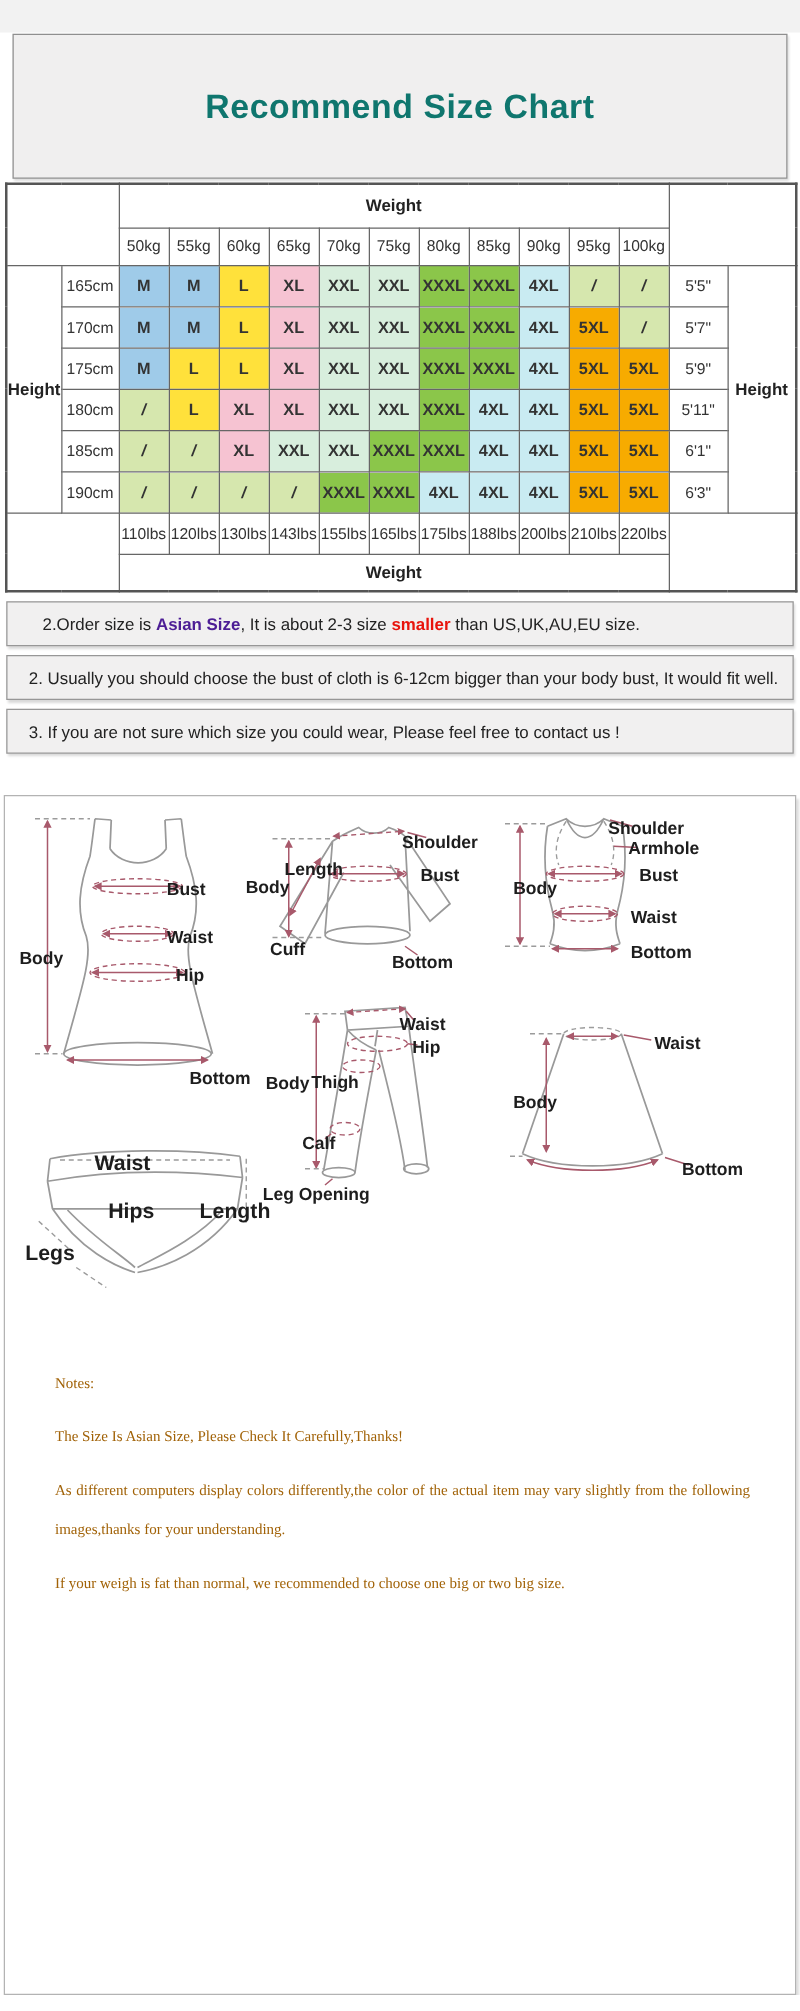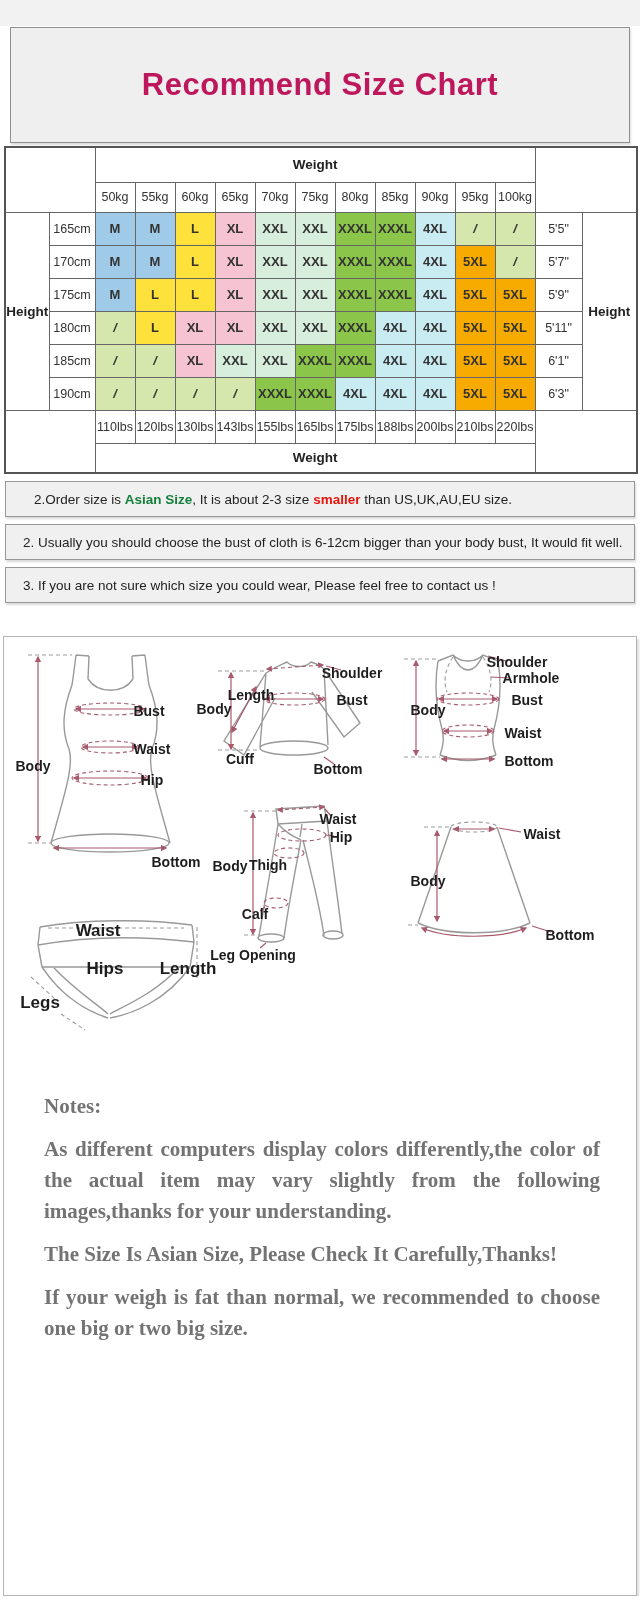--- a/index.html
+++ b/index.html
@@ -1,20 +1,20 @@
 <!DOCTYPE html>
 <html><head>
 <meta charset="utf-8">
 <style>
   html,body{margin:0;padding:0;}
   body{width:640px;background:#ffffff;font-family:"Liberation Sans",sans-serif;}
   .top-strip{height:26px;background:#f2f2f2;}
   .title-box{margin:1px 10px 0;height:114px;background:#f0efef;border:1px solid #8f8f8f;
     display:flex;align-items:center;justify-content:center;box-shadow:1px 2px 2px #dcdcdc;}
-  .title-box h1{margin:16px;font-size:31px;font-weight:bold;color:#be185d;letter-spacing:.5px;}
+  .title-box h1{margin:16px;font-size:27px;font-weight:bold;color:#0f766e;letter-spacing:.5px;}
   
   table.size{border-collapse:collapse;table-layout:fixed;width:632px;margin:3px 4px 0;border:2px solid #555;}
   table.size td,table.size th{border:1px solid #666;text-align:center;vertical-align:middle;
     font-size:12.5px;color:#333;padding:0;font-weight:normal;overflow:hidden;}
   table.size .whdr{font-weight:bold;font-size:13.5px;color:#222;}
   table.size .sidehdr{font-weight:bold;font-size:13.5px;color:#222;}
   table.size .sz{font-weight:bold;font-size:13px;color:#333;}
   table.size .sz.slash{font-style:italic;}
   table.size tr:nth-child(1){height:35px;}
   table.size tr:nth-child(2){height:30px;}
@@ -34,21 +34,21 @@
   .diagram-area svg{position:absolute;left:0;top:0;}
   .ol{stroke:#999;fill:none;stroke-width:1.4;}
   .old{stroke:#9b9b9b;fill:none;stroke-width:1.1;stroke-dasharray:4 3;}
   .ms{stroke:#a8596b;fill:none;stroke-width:1.2;}
   .msd{stroke:#a8596b;fill:none;stroke-width:1.1;stroke-dasharray:4 3;}
   .mar{marker-start:url(#ar);marker-end:url(#ar);}
   .dlabel{position:absolute;transform:translate(-50%,-50%);font-size:14px;font-weight:600;
     color:#1d1d1d;white-space:nowrap;font-family:"Liberation Sans",sans-serif;}
   .dlabel.big{font-size:17px;font-weight:700;}
   
-  .bottom-text{padding:34px 36px 0 40px;font-family:"Liberation Serif",serif;font-size:21px;color:#737373;font-weight:bold;}
+  .bottom-text{padding:34px 36px 0 40px;font-family:"Liberation Serif",serif;font-size:12px;color:#a16207;}
   .bottom-text p{margin:0 0 12px;line-height:31px;text-align:justify;}
   .bottom-text p.head{text-align:left;}
 </style>
 </head>
 <body>
 
 <div class="top-strip"></div>
 
 <div class="title-box">
   <h1>Recommend Size Chart</h1>
@@ -199,21 +199,21 @@
         <td class="corner" colspan="2" rowspan="2"></td>
       </tr>
       <tr>
         <td class="whdr" colspan="11">Weight</td>
       </tr>
     </tbody>
 </table>
 
 <div class="note n1">
   <span>
-    <span>2.Order size is </span><span class="red" style="color: #15803d;">Asian Size</span><span>, It is about 2-3 size </span><span class="red" style="color: rgb(232, 20, 12);">smaller</span><span> than US,UK,AU,EU size.</span>
+    <span>2.Order size is </span><span class="red" style="color: #4c1d95;">Asian Size</span><span>, It is about 2-3 size </span><span class="red" style="color: rgb(232, 20, 12);">smaller</span><span> than US,UK,AU,EU size.</span>
   </span>
 </div>
 <div class="note n2">
   <span>2. Usually you should choose the bust of cloth is 6-12cm bigger than your body bust, It would fit well.</span>
 </div>
 <div class="note n3">
   <span>3. If you are not sure which size you could wear, Please feel free to contact us !</span>
 </div>
 
 <div class="big-box">
@@ -296,21 +296,21 @@
     </svg>
 
     <span class="dlabel" style="left:29px;top:129px">Body</span>
     <span class="dlabel" style="left:145px;top:74px">Bust</span>
     <span class="dlabel" style="left:148px;top:112px">Waist</span>
     <span class="dlabel" style="left:148px;top:143px">Hip</span>
     <span class="dlabel" style="left:172px;top:225px">Bottom</span>
 
     <span class="dlabel" style="left:247px;top:58px">Length</span>
     <span class="dlabel" style="left:210px;top:72px">Body</span>
-    <span class="dlabel" style="left:236px;top:122px">Cuff</span>
+    <span class="dlabel" style="left:226px;top:122px">Cuff</span>
     <span class="dlabel" style="left:348px;top:36px">Shoulder</span>
     <span class="dlabel" style="left:348px;top:63px">Bust</span>
     <span class="dlabel" style="left:334px;top:132px">Bottom</span>
 
     <span class="dlabel" style="left:513px;top:25px">Shoulder</span>
     <span class="dlabel" style="left:527px;top:41px">Armhole</span>
     <span class="dlabel" style="left:424px;top:73px">Body</span>
     <span class="dlabel" style="left:523px;top:63px">Bust</span>
     <span class="dlabel" style="left:519px;top:96px">Waist</span>
     <span class="dlabel" style="left:525px;top:124px">Bottom</span>
@@ -327,17 +327,17 @@
     <span class="dlabel" style="left:566px;top:298px">Bottom</span>
 
     <span class="dlabel big" style="left:94px;top:294px">Waist</span>
     <span class="dlabel big" style="left:101px;top:332px">Hips</span>
     <span class="dlabel big" style="left:36px;top:366px">Legs</span>
     <span class="dlabel big" style="left:184px;top:332px">Length</span>
   </div>
 
   <div class="bottom-text">
     <p class="head">Notes:</p>
+    <p>The Size Is Asian Size, Please Check It Carefully,Thanks!</p>
     <p>As different computers display colors differently,the color of the actual item may vary slightly from the following images,thanks for your understanding.</p>
-    <p>The Size Is Asian Size, Please Check It Carefully,Thanks!</p>
     <p>If your weigh is fat than normal, we recommended to choose one big or two big size.</p>
   </div>
 </div>
 
 </body></html>

